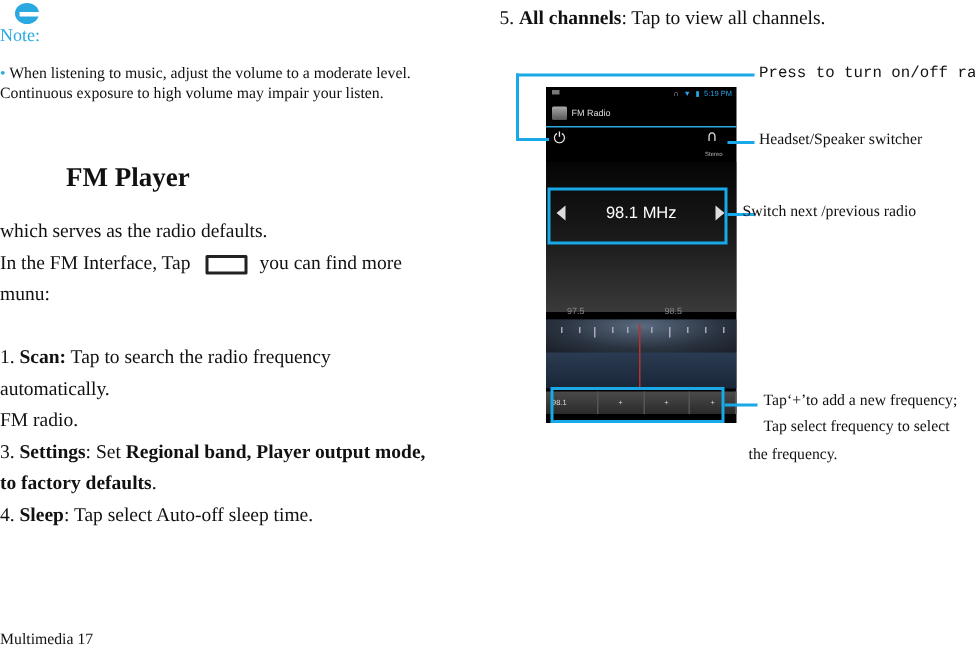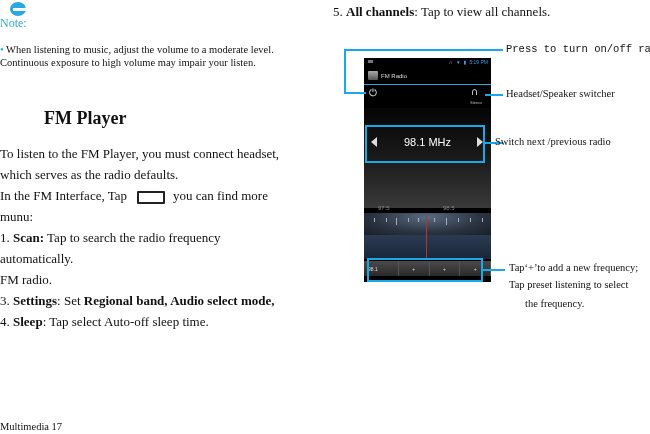--- a/index.html
+++ b/index.html
@@ -60,31 +60,31 @@
   <span class="note-icon"></span>
   <span>Note:</span>
 </div>
 <div class="abs note-body">
   <span class="bullet">•</span><span> When listening to music, adjust the volume to a moderate level. Continuous exposure to high volume may impair your listen.</span>
 </div>
 
 <div class="abs section-title">FM Player</div>
 
 <div class="abs para" style="top:143px;">
-  <div>To listen to the FM Player, you must connect headset,</div>
   <div>which serves as the radio defaults.</div>
   <div><span>In the FM Interface, Tap</span><span class="menu-key"></span><span>you can find more</span></div>
   <div>munu:</div>
 </div>
 
 <div class="abs para" style="top:227px;">
   <div><span>1. </span><b>Scan:</b><span> Tap to search the radio frequency</span></div>
   <div>automatically.</div>
   <div>FM radio.</div>
-  <div><span>3. </span><b>Settings</b><span>: Set </span><b>Regional band, Audio select mode,</b></div>
+  <div><span>3. </span><b>Settings</b><span>: Set </span><b>Regional band, Player output mode,</b></div>
+  <div><b>to factory defaults</b><span>.</span></div>
   <div><span>4. </span><b>Sleep</b><span>: Tap select Auto-off sleep time.</span></div>
 </div>
 
 <div class="abs footer">Multimedia 17</div>
 
 <div class="abs top-right">
   <span>5. </span><b>All channels</b><span>: Tap to view all channels.</span>
 </div>
 
 <div class="abs phone">
@@ -139,14 +139,14 @@
 <div class="abs cline" style="left:485px; top:94px; width:18px; height:2px;"></div>
 <div class="abs ctext" style="left:506px; top:88px;">Headset/Speaker switcher</div>
 
 <div class="abs callout-box" style="left:365px; top:125px; width:120px; height:38px;"></div>
 <div class="abs cline" style="left:485px; top:142px; width:18px; height:2px;"></div>
 <div class="abs ctext" style="left:495px; top:136px;">Switch next /previous radio</div>
 
 <div class="abs callout-box" style="left:367px; top:258px; width:116px; height:24px;"></div>
 <div class="abs cline" style="left:483px; top:269px; width:22px; height:2px;"></div>
 <div class="abs ctext" style="left:509px; top:262px;">Tap‘+’to add a new frequency;</div>
-<div class="abs ctext" style="left:509px; top:279px;">Tap preset listening to select</div>
-<div class="abs ctext" style="left:525px; top:298px;">the frequency.</div>
+<div class="abs ctext" style="left:509px; top:279px;">Tap select frequency to select</div>
+<div class="abs ctext" style="left:499px; top:298px;">the frequency.</div>
 
 </body></html>

